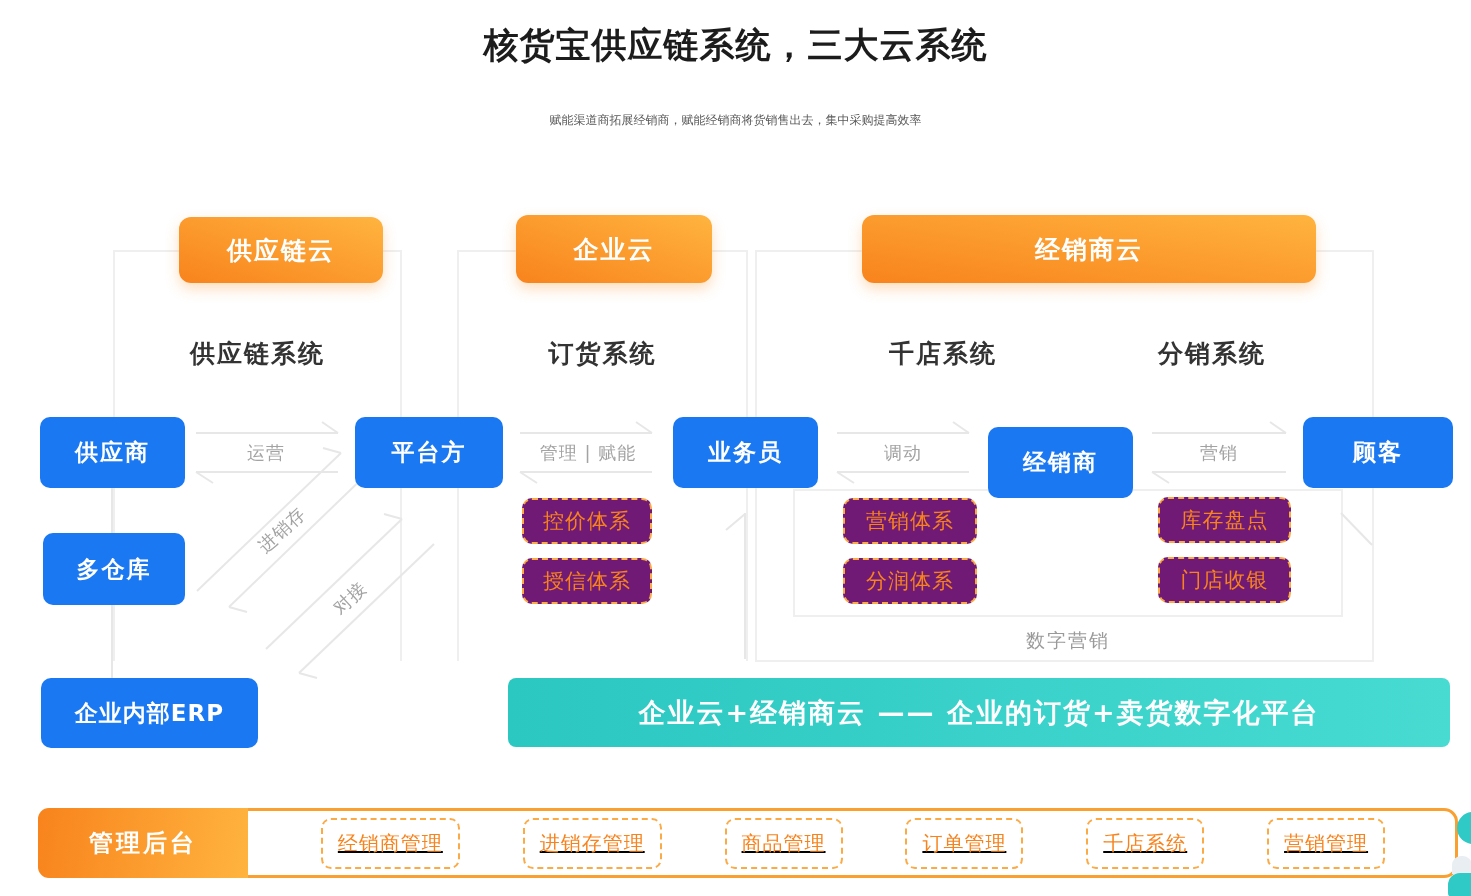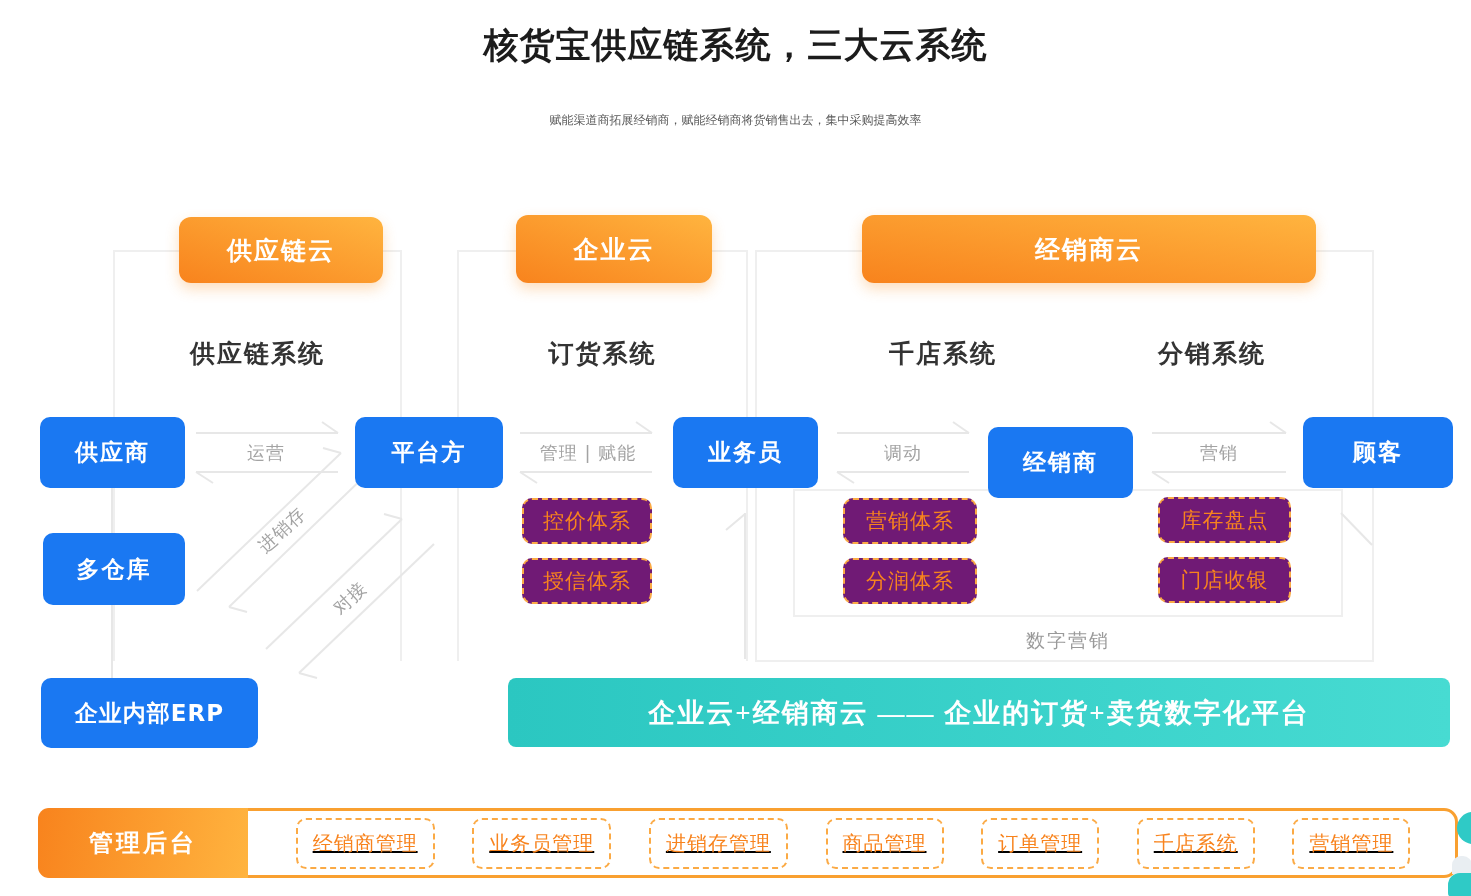--- a/index.html
+++ b/index.html
@@ -27,21 +27,21 @@
 
   .feat { border:2px dashed #fbaa45; border-radius:10px; color:#f8831d; font-size:21px;
           letter-spacing:1px; background:#701a75; }
 
   .flow-label { color:#a3a3a3; font-size:18px; letter-spacing:1px; white-space:nowrap; }
   .rot { transform:rotate(-43deg); transform-origin:center; }
 
   .dm-label { color:#9a9a9a; font-size:19px; letter-spacing:2px; }
 
   .banner { background:linear-gradient(90deg,#2bc7c1,#47dbd2); color:#fff; font-size:27px;
-            font-weight:600; border-radius:8px; letter-spacing:2px;font-family:Liberation Serif, serif; }
+            font-weight:600; border-radius:8px; letter-spacing:2px; }
 
   .admin-bar { border:3px solid #f9a030; border-radius:14px; background:#fff; }
   .admin-title { background:linear-gradient(100deg,#f8831d,#ffb43f); color:#fff; font-size:24px;
                  font-weight:600; border-radius:11px 0 0 11px; letter-spacing:3px; }
   .admin-items { display:flex; align-items:center; justify-content:space-evenly;text-decoration:underline; }
   .admin-item { border:2px dashed #fbaa45; border-radius:10px; color:#f8831d; font-size:20px;
                 padding:10px 15px; letter-spacing:1px; white-space:nowrap; }
 
   .float-circle { width:32px; height:32px; border-radius:50%; background:#2fcac6; }
   .float-gray { width:20px; height:18px; background:#e9eef2; border-radius:9px 9px 0 0; }
@@ -154,21 +154,20 @@
   <div class="abs center feat" style="left:1158px;top:557px;width:133px;height:46px;">门店收银</div>
 
   <div class="abs center dm-label" style="left:793px;top:628px;width:550px;height:26px;">数字营销</div>
 
   <div class="abs center banner" style="left:508px;top:678px;width:942px;height:69px;">企业云+经销商云 —— 企业的订货+卖货数字化平台</div>
 
   <div class="abs admin-bar" style="left:38px;top:808px;width:1420px;height:70px;"></div>
   <div class="abs center admin-title" style="left:38px;top:808px;width:210px;height:70px;">管理后台</div>
   <div class="abs admin-items" style="left:258px;top:808px;width:1190px;height:70px;">
     <div class="admin-item">经销商管理</div>
-    <div class="admin-item">业务员管理</div>
     <div class="admin-item">进销存管理</div>
     <div class="admin-item">商品管理</div>
     <div class="admin-item">订单管理</div>
     <div class="admin-item">千店系统</div>
     <div class="admin-item">营销管理</div>
   </div>
 
   <div class="abs float-circle" style="left:1457px;top:812px;"></div>
   <div class="abs float-gray" style="left:1452px;top:856px;"></div>
   <div class="abs float-blob" style="left:1448px;top:873px;"></div>

